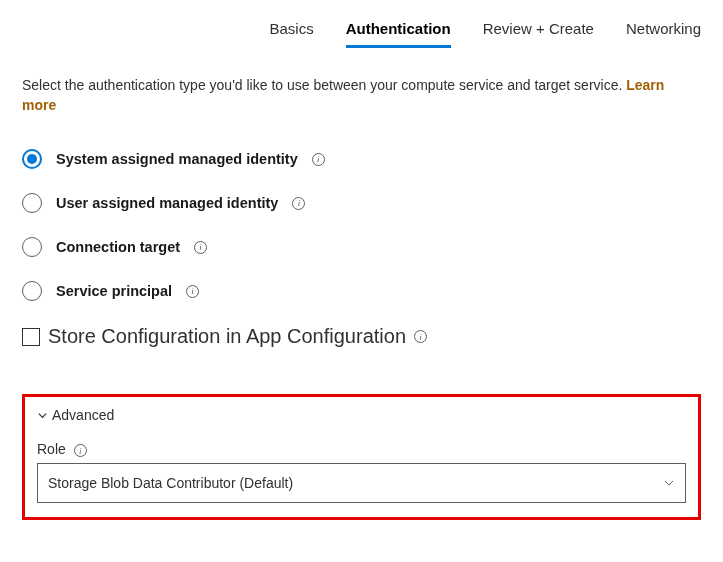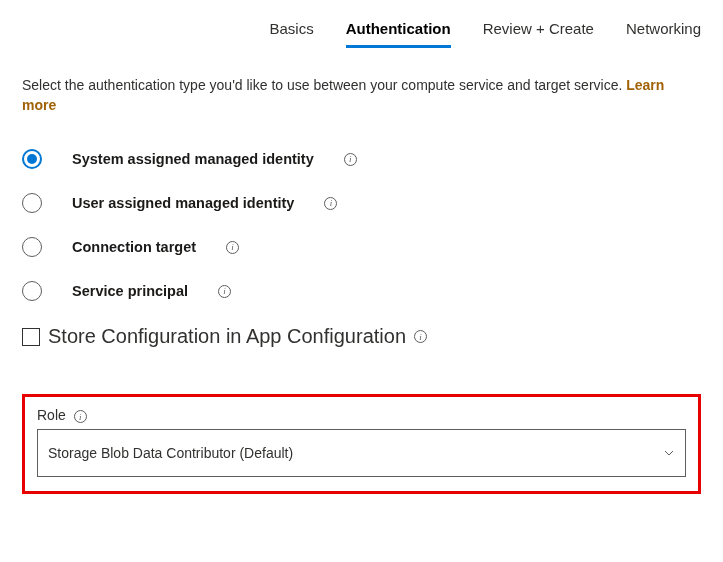--- a/index.html
+++ b/index.html
@@ -35,21 +35,21 @@
       margin-bottom: 34px;
     }
     .intro a {
       color: #a16207;
       text-decoration: none;
       font-weight: bold;
     }
     .radio-row {
       display: flex;
       align-items: center;
-      gap: 30px;
+      gap: 14px;
       margin-bottom: 24px;
       cursor: pointer;
     }
     .radio-outer {
       width: 20px;
       height: 20px;
       border: 1.5px solid #605e5c;
       border-radius: 50%;
       display: flex;
       align-items: center;
@@ -122,21 +122,21 @@
     }
     .field-label-row {
       display: flex;
       align-items: flex-end;
       gap: 8px;
       font-size: 14px;
       margin-bottom: 6px;
     }
     .dropdown {
       width: 100%;
-      height: 48px;
+      height: 40px;
       border: 1px solid #605e5c;
       display: flex;
       align-items: center;
       justify-content: space-between;
       padding: 18px 10px;
       font-size: 14px;
       cursor: pointer;
     }
     .dd-chevron {
       font-size: 12px;
@@ -184,20 +184,26 @@
   <span class="info-icon">i</span>
 </div>
 
 <div class="check-row">
   <span class="checkbox-box"></span>
   <span class="check-label">Store Configuration in App Configuration</span>
   <span class="info-icon">i</span>
 </div>
 
 <div class="advanced-block">
+  <div class="expand-header">
+    <svg class="chevron-down" width="11" height="11" viewBox="0 0 12 12">
+        <path d="M2 4 L6 8 L10 4" fill="none" stroke="#323130" stroke-width="1.3"></path>
+      </svg>
+    <span>Advanced</span>
+  </div>
   <div class="field-label-row">
     <span>Role</span>
     <span class="info-icon">i</span>
   </div>
   <div class="dropdown">
     <span>Storage Blob Data Contributor (Default)</span>
     <svg class="dd-chevron" width="12" height="12" viewBox="0 0 12 12">
         <path d="M2 4 L6 8 L10 4" fill="none" stroke="#605e5c" stroke-width="1"></path>
       </svg>
   </div>

